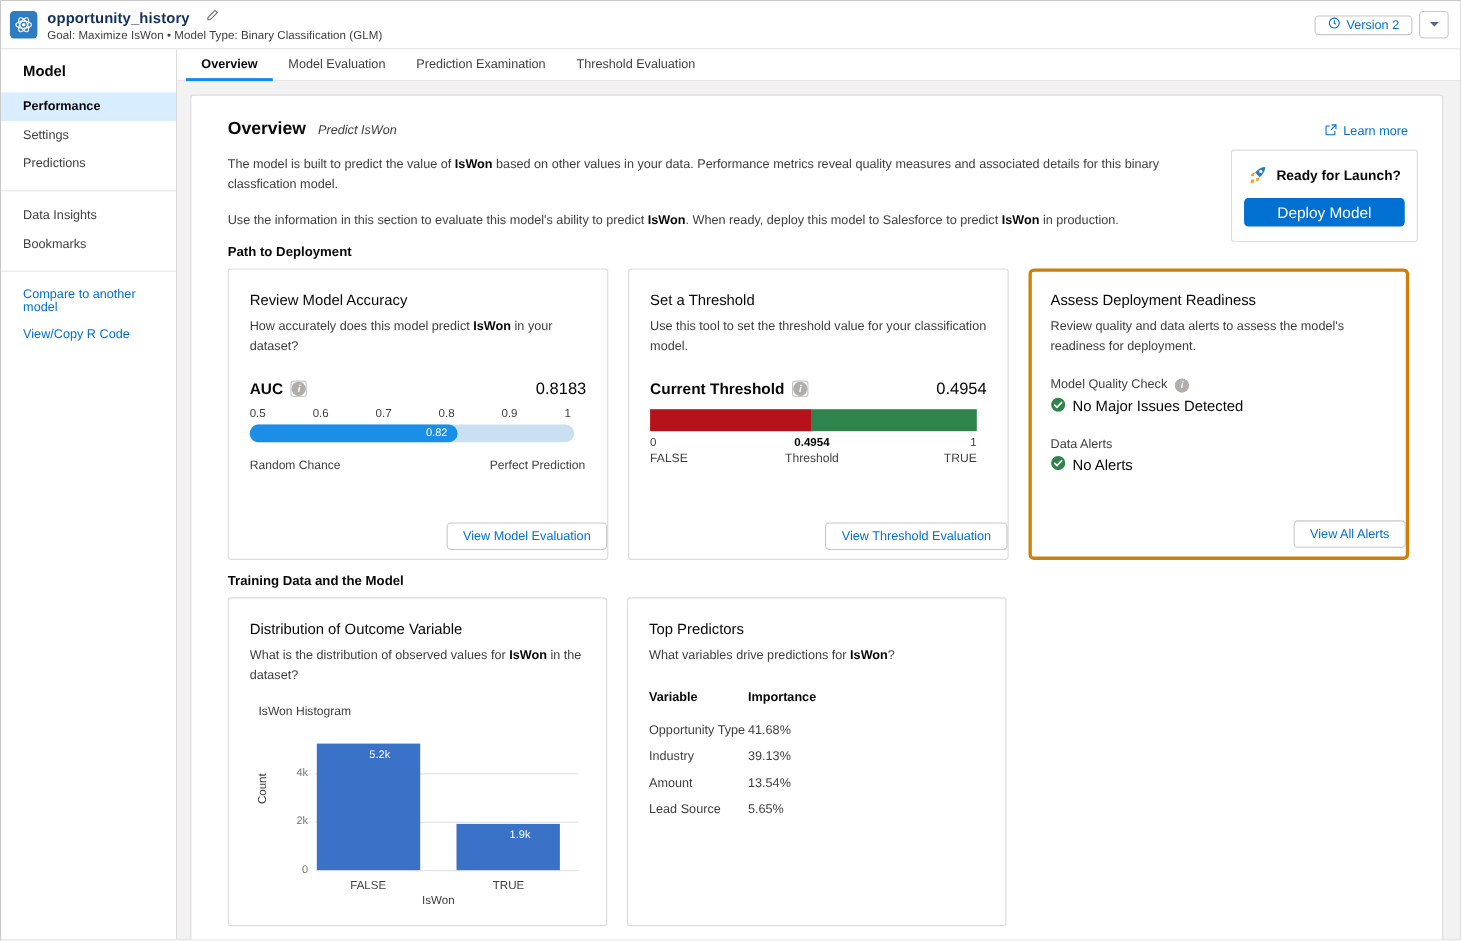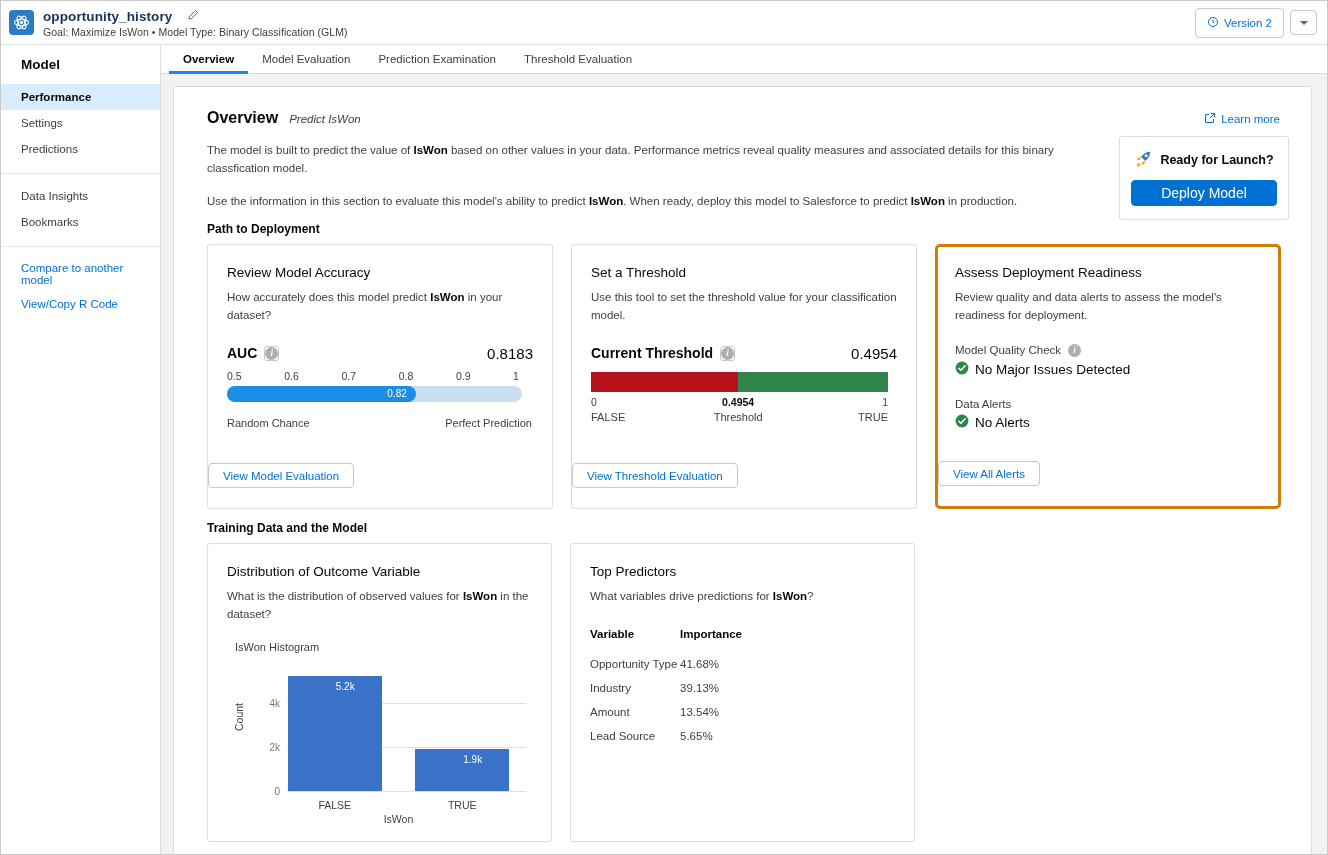--- a/index.html
+++ b/index.html
@@ -37,21 +37,21 @@
     font-size: 13.5px; font-weight: bold; color: #16325c;
     letter-spacing: .1px;
   }
   .pencil-icon { display: block; }
   .model-sub {
     font-size: 10.5px; color: #3e3e3c; margin-top: 1px;
     letter-spacing: .05px;
   }
   .topbar-right { display: flex; align-items: center; gap: 6px; }
   .btn-outline {
-    height: 30px; border: 1px solid #c9c7c5; border-radius: 4px;
+    height: 18px; border: 1px solid #c9c7c5; border-radius: 4px;
     background: #fff; color: #0070d2; font-size: 11.5px;
     display: flex; align-items: center; gap: 5px;
     padding: 0 11px; cursor: pointer;
     font-family: "Liberation Sans", sans-serif;
   }
   .btn-caret {
     width: 27px; height: 25px; border: 1px solid #c9c7c5; border-radius: 4px;
     background: #fff; display: flex; align-items: center; justify-content: center;
     cursor: pointer;
   }
@@ -224,22 +224,22 @@
     font-size: 11.5px; color: #3e3e3c; margin-top: 20px;
     display: flex; align-items: center; gap: 7px;
   }
   .ready-value {
     display: flex; align-items: center; gap: 6px;
     font-size: 13.5px; color: #080707; margin-top: 4px;
   }
   .check-icon { flex: 0 0 14px; }
 
   .card-btn-wrap {
-    position: absolute; left: 0; right: 0; bottom: 20px;
-    display: flex; justify-content: flex-start;
+    position: absolute; left: 0; right: 0; bottom: 8px;
+    display: flex; justify-content: flex-end;
   }
   .btn-ghost {
     height: 25px; border: 1px solid #c9c7c5; border-radius: 4px;
     background: #fff; color: #0070d2; font-size: 11.5px;
     padding: 0 14px; cursor: pointer;
     font-family: "Liberation Sans", sans-serif;
   }
 
   
   .cards-2 { display: flex; gap: 18px; }

